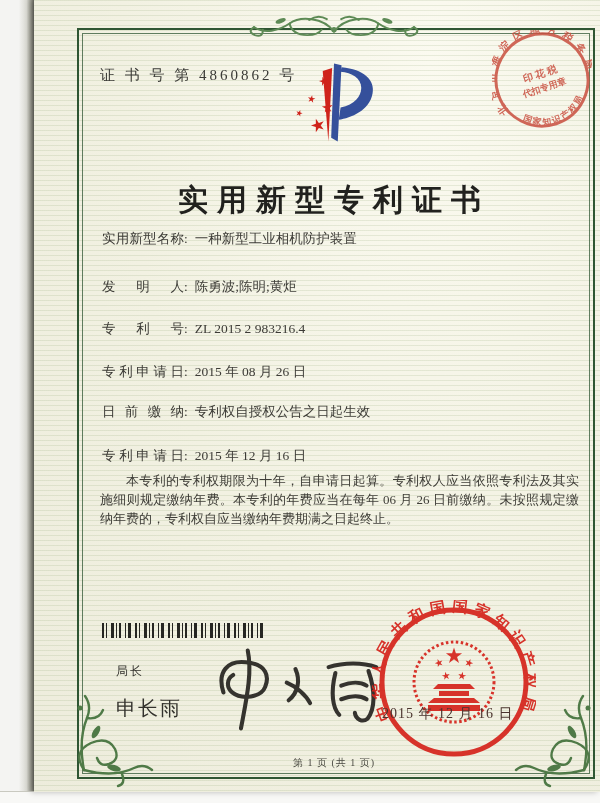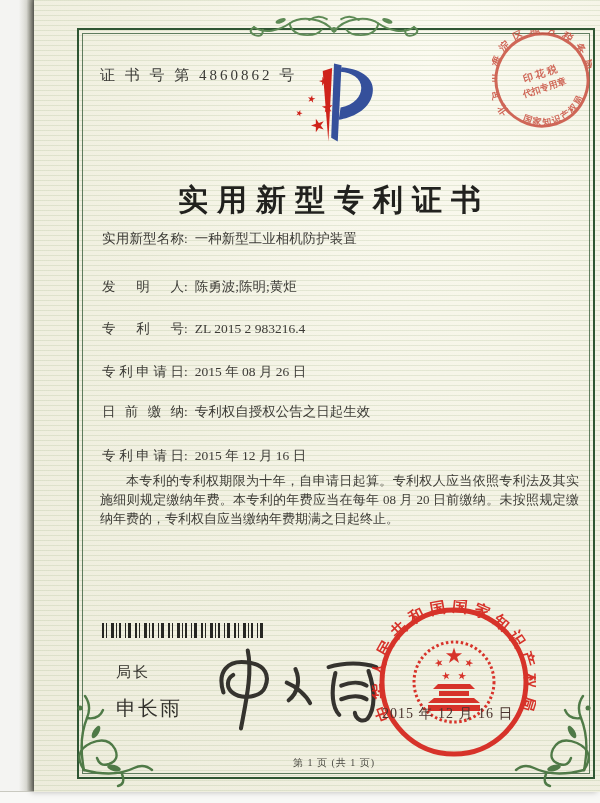--- a/index.html
+++ b/index.html
@@ -56,21 +56,21 @@
     position:absolute;left:68px;top:623px;width:163px;height:15px;
     background:repeating-linear-gradient(90deg,
       #262622 0 2px, transparent 2px 4px,
       #262622 4px 5px, transparent 5px 9px,
       #262622 9px 12px, transparent 12px 14px,
       #262622 14px 15px, transparent 15px 17px,
       #262622 17px 19px, transparent 19px 23px,
       #262622 23px 24px, transparent 24px 26px,
       #262622 26px 29px, transparent 29px 33px);
   }
-  .signer-title{position:absolute;left:82px;top:663px;font-size:15px;color:#33322d;letter-spacing:2px;}
+  .signer-title{position:absolute;left:82px;top:663px;font-size:12px;color:#33322d;letter-spacing:2px;}
   .signer-name{position:absolute;left:82px;top:695px;font-size:20px;color:#33322d;letter-spacing:2px;}
   .signature{position:absolute;left:168px;top:640px;width:185px;height:100px;}
   .seal{position:absolute;left:338px;top:600px;width:164px;height:164px;opacity:.92;}
   .seal-date{
     position:absolute;left:348px;top:705px;font-size:14px;color:#4a342e;
     letter-spacing:1px;white-space:nowrap;
   }
   .stamp{position:absolute;left:458px;top:30px;width:100px;height:100px;opacity:.85;}
   .footer{
     position:absolute;left:43px;top:756px;width:514px;text-align:center;
@@ -194,21 +194,21 @@
     </div>
     <div class="field" style="top:403px">
       <span class="fl">日前缴纳</span><span>:</span><span class="fv">专利权自授权公告之日起生效</span>
     </div>
     <div class="field" style="top:447px">
       <span class="fl">专利申请日</span><span>:</span><span class="fv">2015 年 12 月 16 日</span>
     </div>
   </div>
 
   <div class="paras">
-    <p>本专利的专利权期限为十年，自申请日起算。专利权人应当依照专利法及其实施细则规定缴纳年费。本专利的年费应当在每年 08 月 20 日前缴纳。未按照规定缴纳年费的，专利权自应当缴纳年费期满之日起终止。</p>
+    <p>本专利的专利权期限为十年，自申请日起算。专利权人应当依照专利法及其实施细则规定缴纳年费。本专利的年费应当在每年 06 月 26 日前缴纳。未按照规定缴纳年费的，专利权自应当缴纳年费期满之日起终止。</p>
   </div>
 
   <div class="barcode"></div>
 
   <div class="signer-title">局长</div>
   <div class="signer-name">申长雨</div>
 
   <svg class="signature" viewBox="0 0 190 95">
     <g stroke="#35332e" stroke-width="4.2" fill="none" stroke-linecap="round" stroke-linejoin="round">
       <path d="M22,50 C15,28 27,17 45,19 C67,21 69,34 65,44 C61,55 41,58 31,50 C25,45 25,36 32,32"></path>

